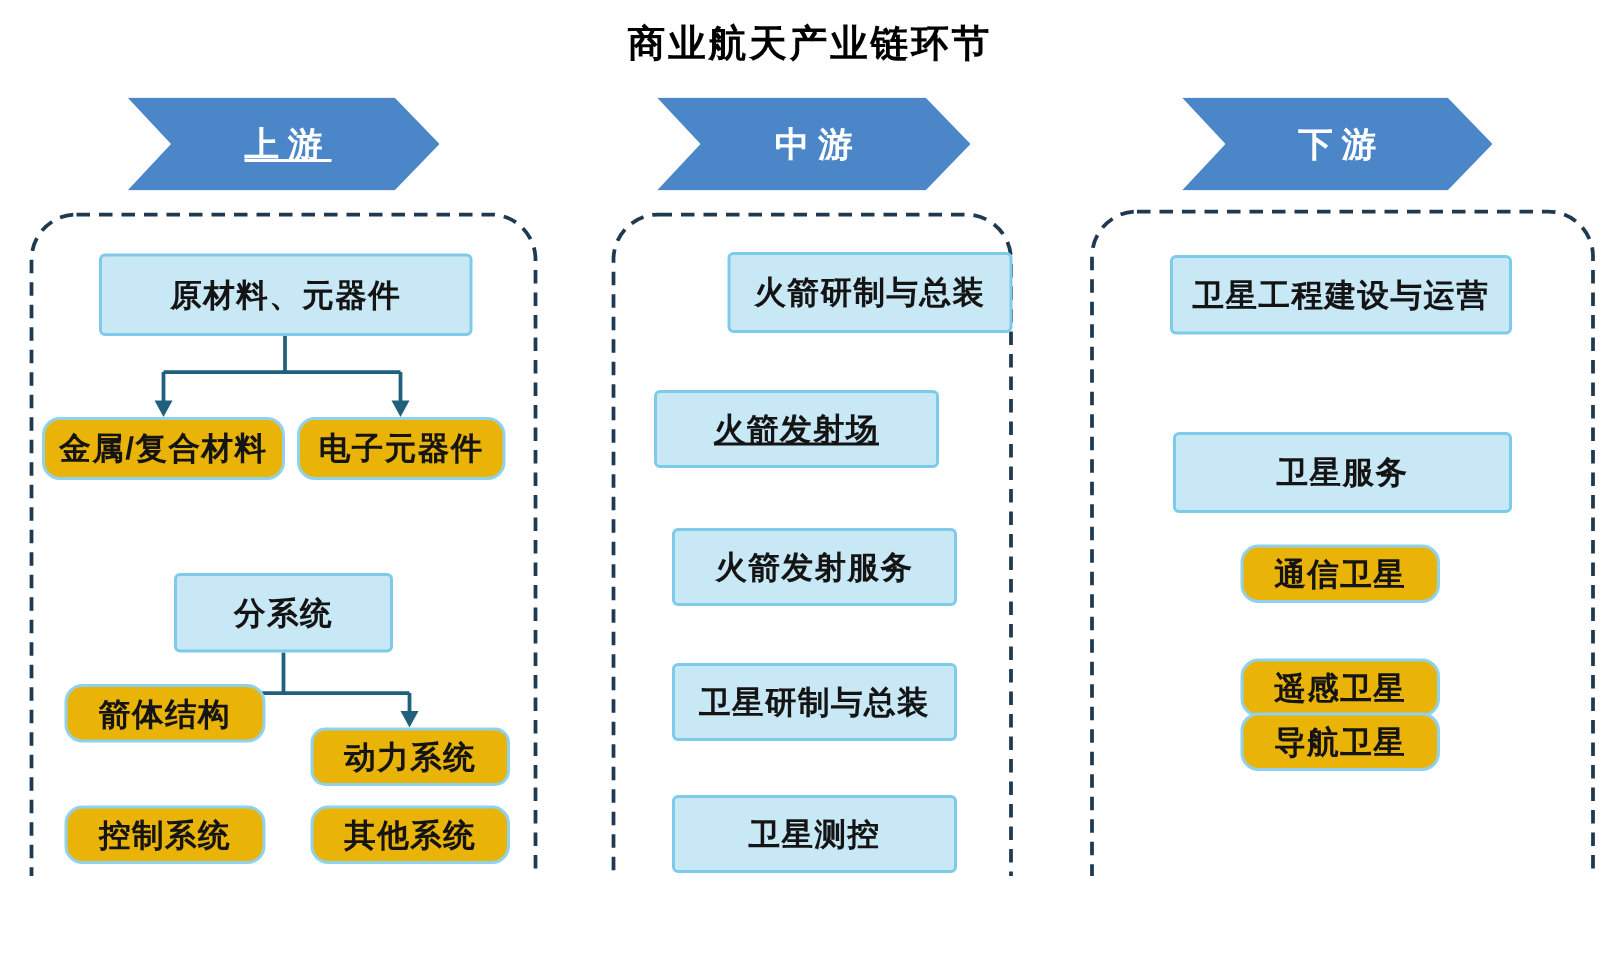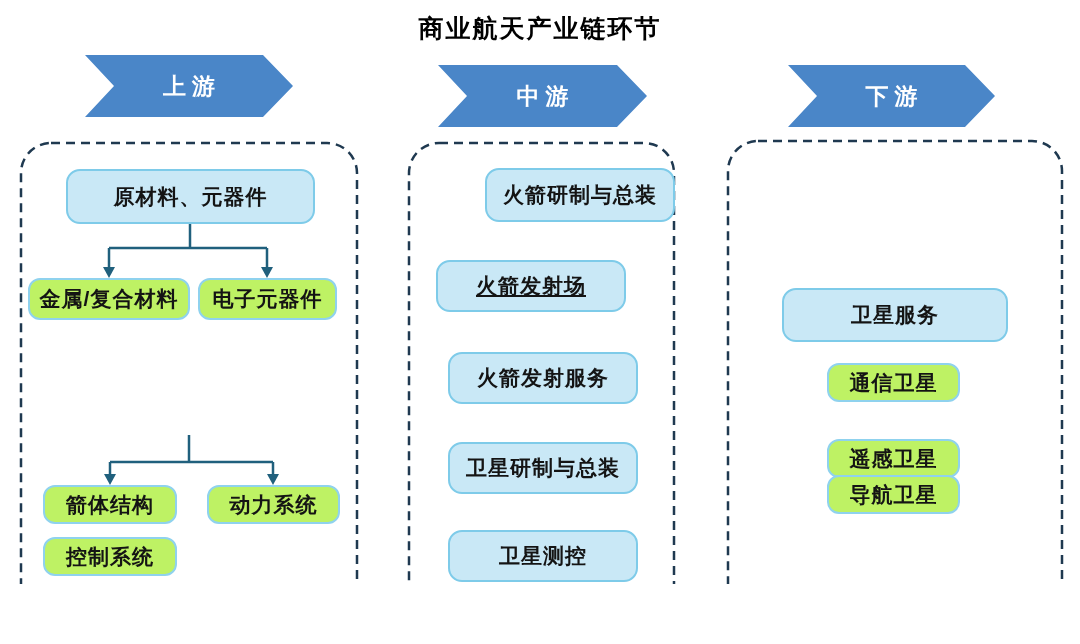--- a/index.html
+++ b/index.html
@@ -17,31 +17,31 @@
     display:flex;align-items:center;justify-content:center;
     color:#ffffff;font-size:23px;font-weight:bold;letter-spacing:6px;
     text-indent:6px;
   }
   .overlay{position:absolute;left:0;top:0;pointer-events:none;}
   .box{
     position:absolute;display:flex;align-items:center;justify-content:center;
     font-weight:bold;color:#141414;font-size:21px;letter-spacing:1px;
     box-sizing:border-box;white-space:nowrap;
   }
-  .box.fill{background:#c9e8f6;border:2px solid #7ecbe9;border-radius:14px;}
-  .box.plain{background:#bef264;border:2px solid #8fd2ee;border-radius:12px;}
+  .box.fill{background:#c9e8f6;border:2px solid #7ecbe9;border-radius:4px;}
+  .box.plain{background:#eab308;border:2px solid #8fd2ee;border-radius:12px;}
 </style>
 </head>
 <body>
 
 <div class="stage">
 
   <div class="title">商业航天产业链环节</div>
 
-  <div class="chev" style="left:85px;top:55px;width:208px;">
+  <div class="chev" style="left:85px;top:65px;width:208px;text-decoration:underline;">
     <span>上游</span>
   </div>
   <div class="chev" style="left:438px;top:65px;width:209px;">
     <span>中游</span>
   </div>
   <div class="chev" style="left:788px;top:65px;width:207px;">
     <span>下游</span>
   </div>
 
   <svg class="overlay" width="1080" height="644" viewBox="0 0 1080 644">
@@ -56,28 +56,31 @@
 
     <path d="M189 435 V462 M110 462 H273 M110 462 V475 M273 462 V475" fill="none" stroke="#20607d" stroke-width="2.5"></path>
     <polygon points="104,474 116,474 110,485" fill="#20607d"></polygon>
     <polygon points="267,474 279,474 273,485" fill="#20607d"></polygon>
   </svg>
 
   <div class="box fill" style="left:66px;top:169px;width:249px;height:55px;">原材料、元器件</div>
   <div class="box plain" style="left:28px;top:278px;width:162px;height:42px;">金属/复合材料</div>
   <div class="box plain" style="left:198px;top:278px;width:139px;height:42px;">电子元器件</div>
 
-  <div class="box plain" style="left:43px;top:485px;width:134px;height:39px;">箭体结构</div>
-  <div class="box plain" style="left:207px;top:485px;width:133px;height:39px;">动力系统</div>
+  <div class="box fill" style="left:116px;top:382px;width:146px;height:53px;">分系统</div>
+  <div class="box plain" style="left:43px;top:456px;width:134px;height:39px;">箭体结构</div>
+  <div class="box plain" style="left:207px;top:485px;width:133px;height:39px;border-radius:10px;">动力系统</div>
   <div class="box plain" style="left:43px;top:537px;width:134px;height:39px;">控制系统</div>
+  <div class="box plain" style="left:207px;top:537px;width:133px;height:39px;">其他系统</div>
 
   <div class="box fill" style="left:447px;top:168px;width:190px;height:54px;margin-left:38px;">火箭研制与总装</div>
   <div class="box fill" style="left:436px;top:260px;width:190px;height:52px;text-decoration:underline;">火箭发射场</div>
   <div class="box fill" style="left:448px;top:352px;width:190px;height:52px;">火箭发射服务</div>
   <div class="box fill" style="left:448px;top:442px;width:190px;height:52px;">卫星研制与总装</div>
   <div class="box fill" style="left:448px;top:530px;width:190px;height:52px;text-align:center;">卫星测控</div>
 
+  <div class="box fill" style="left:780px;top:170px;width:228px;height:53px;">卫星工程建设与运营</div>
   <div class="box fill" style="left:782px;top:288px;width:226px;height:54px;">卫星服务</div>
   <div class="box plain" style="left:827px;top:363px;width:133px;height:39px;">通信卫星</div>
   <div class="box plain" style="left:827px;top:419px;width:133px;height:39px;margin-top:20px;">遥感卫星</div>
   <div class="box plain" style="left:827px;top:475px;width:133px;height:39px;">导航卫星</div>
 
 </div>
 
 </body></html>

